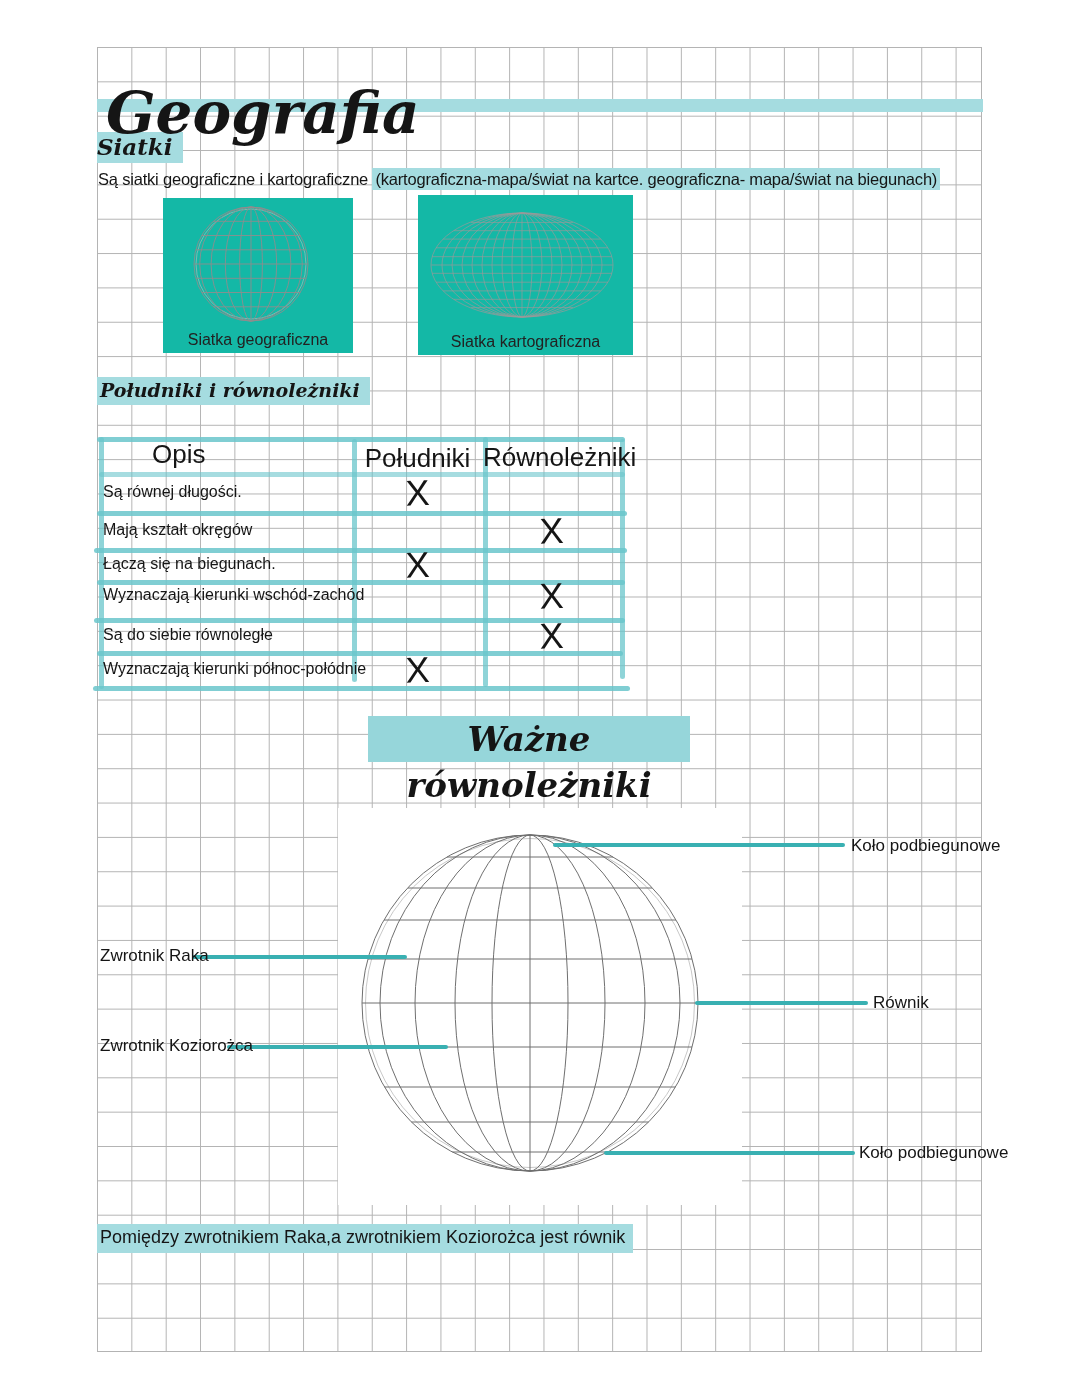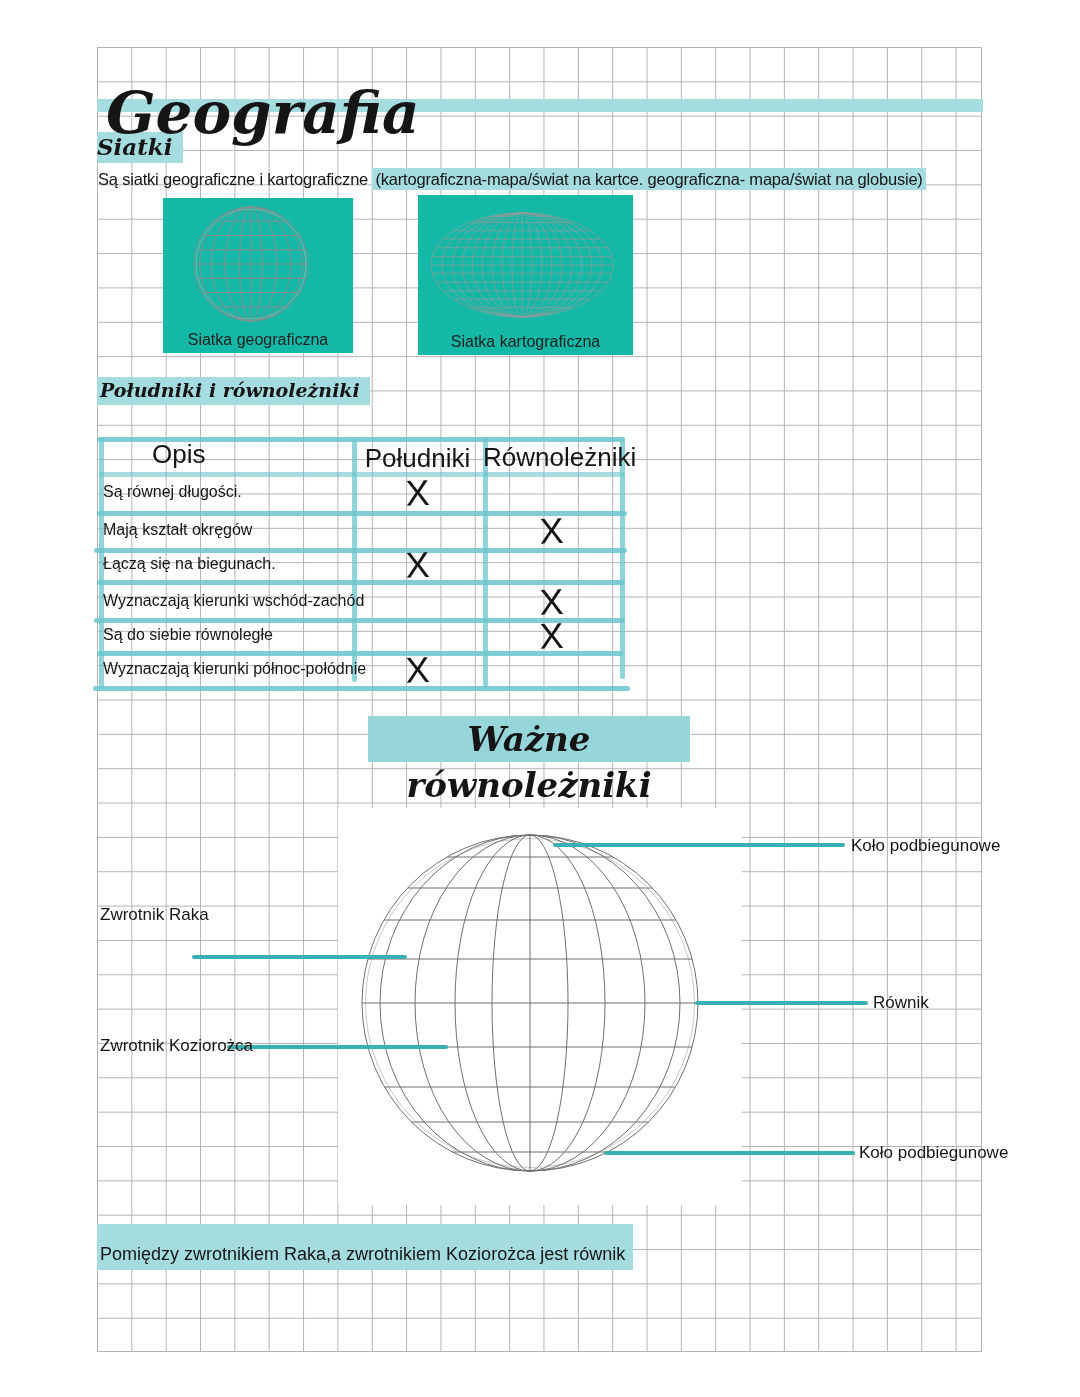--- a/index.html
+++ b/index.html
@@ -33,35 +33,35 @@
   .c2{left:255px;width:131px;}
   .c3{left:386px;width:137px;}
   .hc1{position:absolute;left:55px;top:2px;}
   .hc2{position:absolute;left:255px;width:131px;top:6px;text-align:center;}
   .hc3{position:absolute;left:386px;width:140px;top:5px;text-align:center;}
   .h-wazne{position:absolute;left:368px;top:716px;width:322px;height:46px;background:#96d6da;
            font-size:34px;text-align:center;line-height:46px;}
   .globe-box{position:absolute;left:338px;top:808px;width:404px;height:397px;background:#ffffff;}
   .pointer{position:absolute;height:4px;background:#39b0b2;border-radius:2px;}
   .glabel{position:absolute;font-size:17px;white-space:nowrap;}
-  .note{position:absolute;left:97px;top:1224px;font-size:18px;background:#a5dce0;padding:20px 8px 5px 3px;white-space:nowrap;}
+  .note{position:absolute;left:97px;top:1224px;font-size:18px;background:#a5dce0;padding:3px 8px 5px 3px;white-space:nowrap;}
   svg{display:block;}
 </style>
 </head>
 <body>
 
 <div class="page">
   <div class="grid"></div>
 
   <div class="title-bar"></div>
   <div class="page-title script">Geografia</div>
 
   <div class="h-siatki script hl">Siatki</div>
   <div class="intro hand">
-    <span>Są siatki geograficzne i kartograficzne </span><span class="seg-hl">(kartograficzna-mapa/świat na kartce. geograficzna- mapa/świat na globusie)</span>
+    <span>Są siatki geograficzne i kartograficzne </span><span class="seg-hl">(kartograficzna-mapa/świat na kartce. geograficzna- mapa/świat na biegunach)</span>
   </div>
 
   <div class="figbox" style="left:163px;top:198px;width:190px;height:155px;">
     <svg width="190" height="130" viewBox="0 0 190 130">
       <g stroke="#8d8d8d" stroke-width="0.9" fill="none">
         <circle cx="88" cy="66" r="57"></circle>
         <circle cx="88" cy="66" r="55" stroke="#bdbdbd" stroke-width="0.6"></circle>
         <ellipse cx="88" cy="66" rx="51.3" ry="57"></ellipse>
         <ellipse cx="88" cy="66" rx="39.9" ry="57"></ellipse>
         <ellipse cx="88" cy="66" rx="25.7" ry="57"></ellipse>
@@ -140,21 +140,21 @@
     <div class="trow" style="top:74px;height:37px;">
       <span class="hand tlabel">Mają kształt okręgów</span>
       <span class="hand tx c2"></span>
       <span class="hand tx c3">X</span>
     </div>
     <div class="trow" style="top:111px;height:32px;">
       <span class="hand tlabel">Łączą się na biegunach.</span>
       <span class="hand tx c2">X</span>
       <span class="hand tx c3"></span>
     </div>
-    <div class="trow" style="top:142px;height:43px;">
+    <div class="trow" style="top:136px;height:43px;">
       <span class="hand tlabel">Wyznaczają kierunki wschód-zachód</span>
       <span class="hand tx c2"></span>
       <span class="hand tx c3">X</span>
     </div>
     <div class="trow" style="top:181px;height:33px;">
       <span class="hand tlabel">Są do siebie równoległe</span>
       <span class="hand tx c2"></span>
       <span class="hand tx c3">X</span>
     </div>
     <div class="trow" style="top:214px;height:35px;">
@@ -189,19 +189,19 @@
     </svg>
   </div>
 
   <div class="pointer" style="left:553px;top:843px;width:292px;"></div>
   <div class="pointer" style="left:192px;top:955px;width:215px;"></div>
   <div class="pointer" style="left:695px;top:1001px;width:173px;"></div>
   <div class="pointer" style="left:227px;top:1045px;width:221px;"></div>
   <div class="pointer" style="left:604px;top:1151px;width:251px;"></div>
 
   <div class="glabel hand" style="left:851px;top:836px;">Koło podbiegunowe</div>
-  <div class="glabel hand" style="left:100px;top:905px;text-align:right;">Zwrotnik Raka</div>
+  <div class="glabel hand" style="left:100px;top:946px;text-align:right;">Zwrotnik Raka</div>
   <div class="glabel hand" style="left:873px;top:993px;">Równik</div>
   <div class="glabel hand" style="left:100px;top:1036px;">Zwrotnik Koziorożca</div>
   <div class="glabel hand" style="left:859px;top:1143px;">Koło podbiegunowe</div>
 
   <div class="note hand">Pomiędzy zwrotnikiem Raka,a zwrotnikiem Koziorożca jest równik</div>
 </div>
 
 </body></html>

